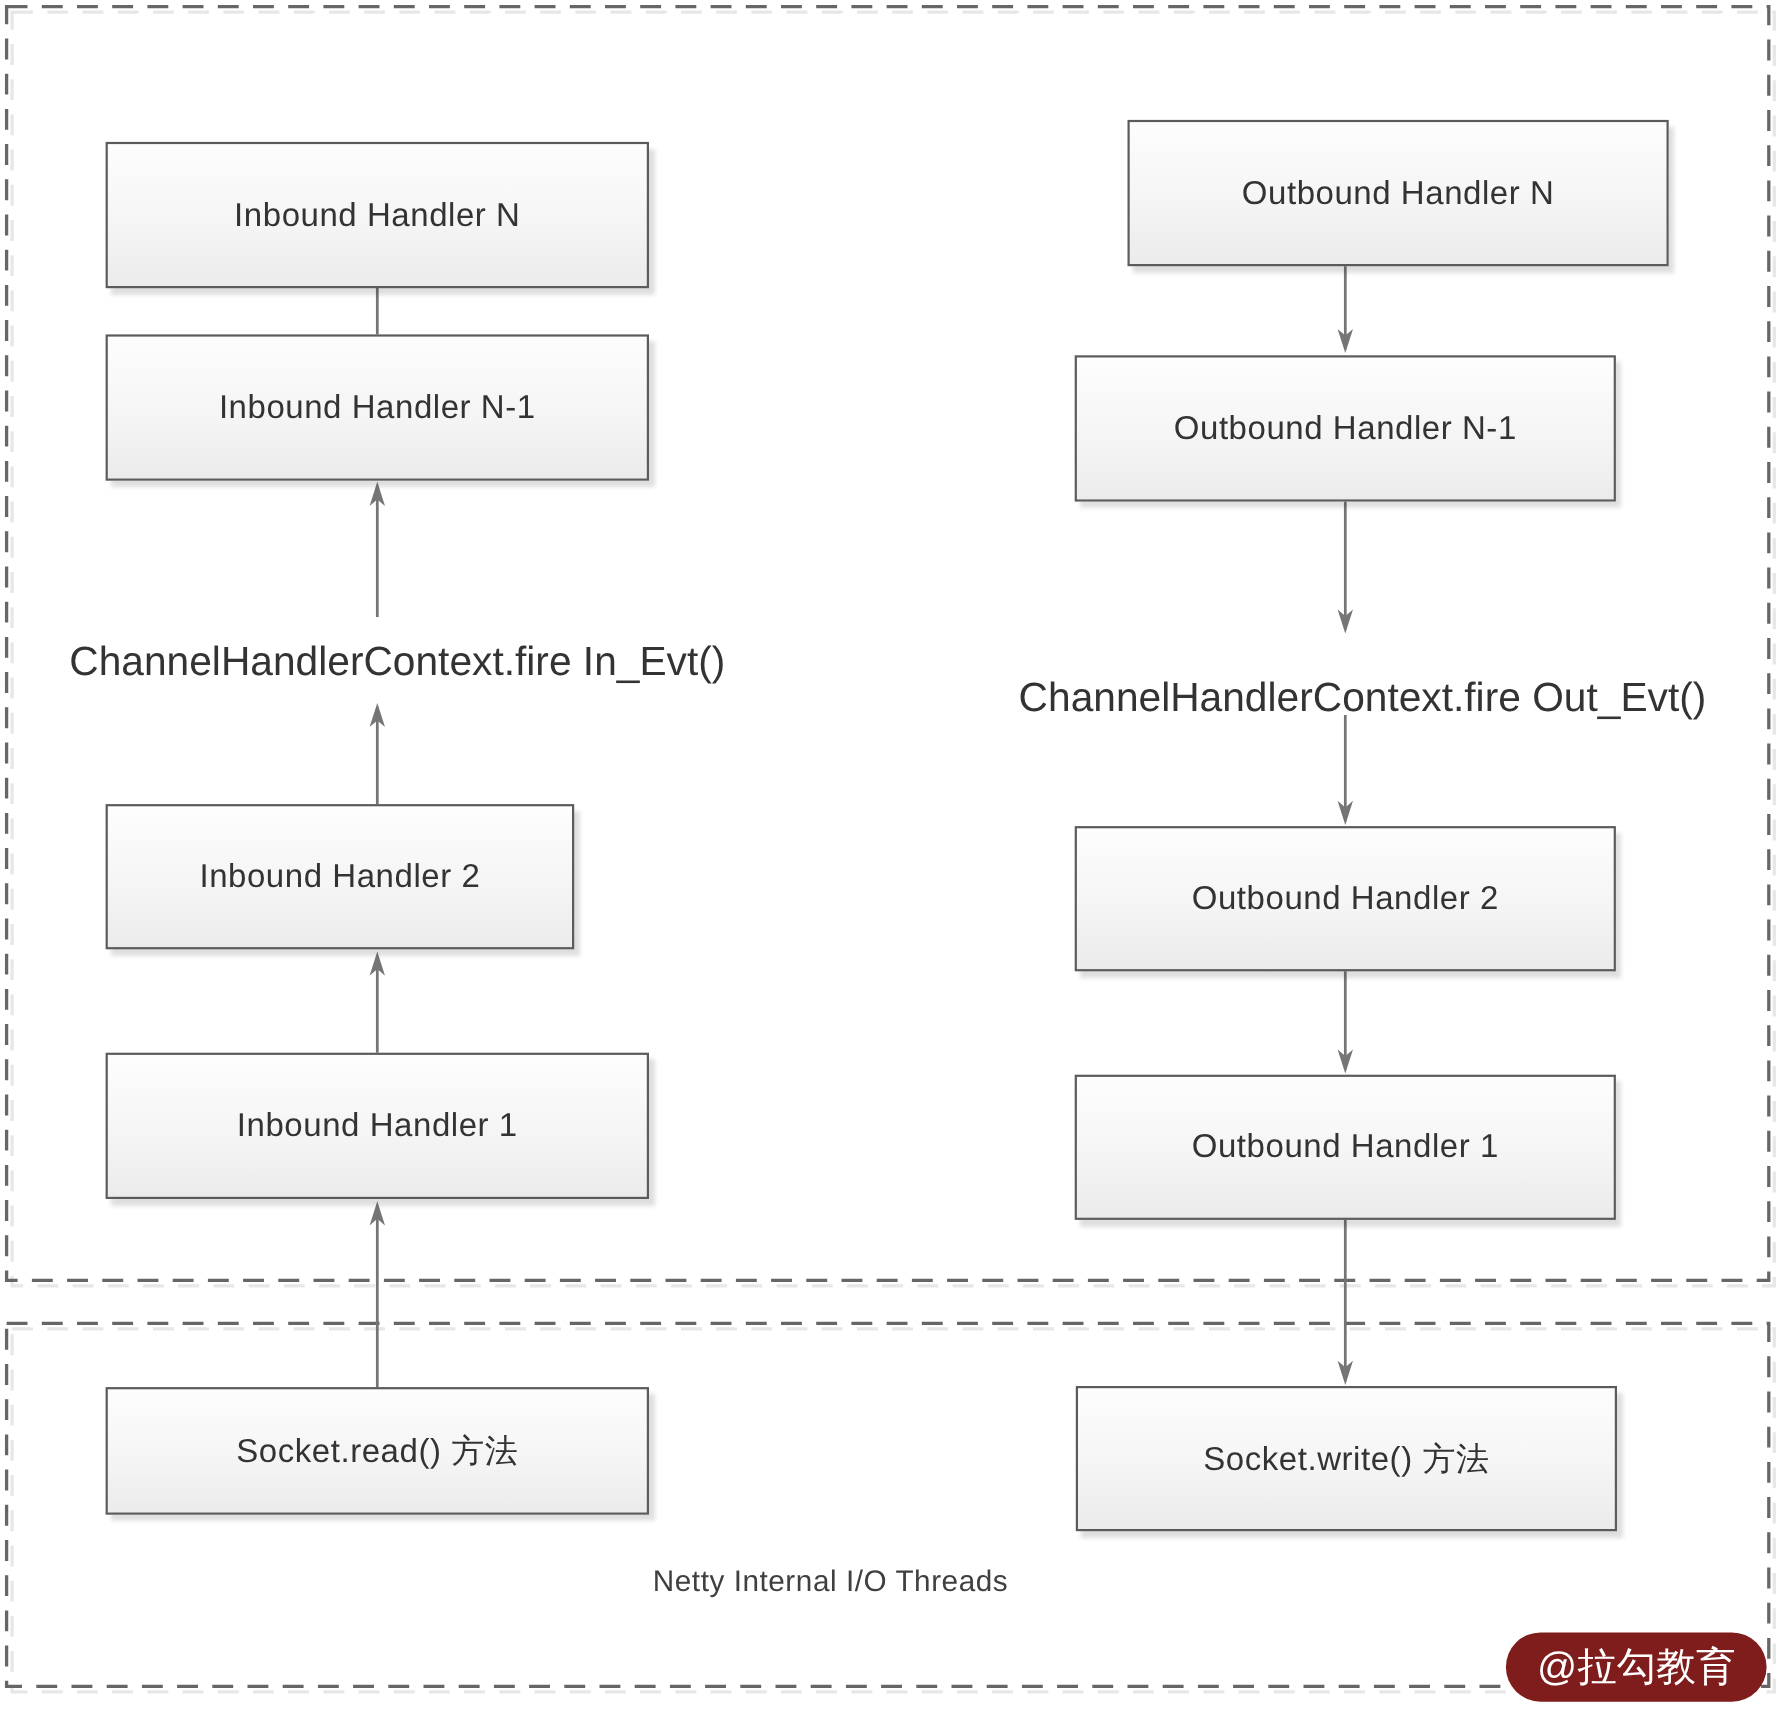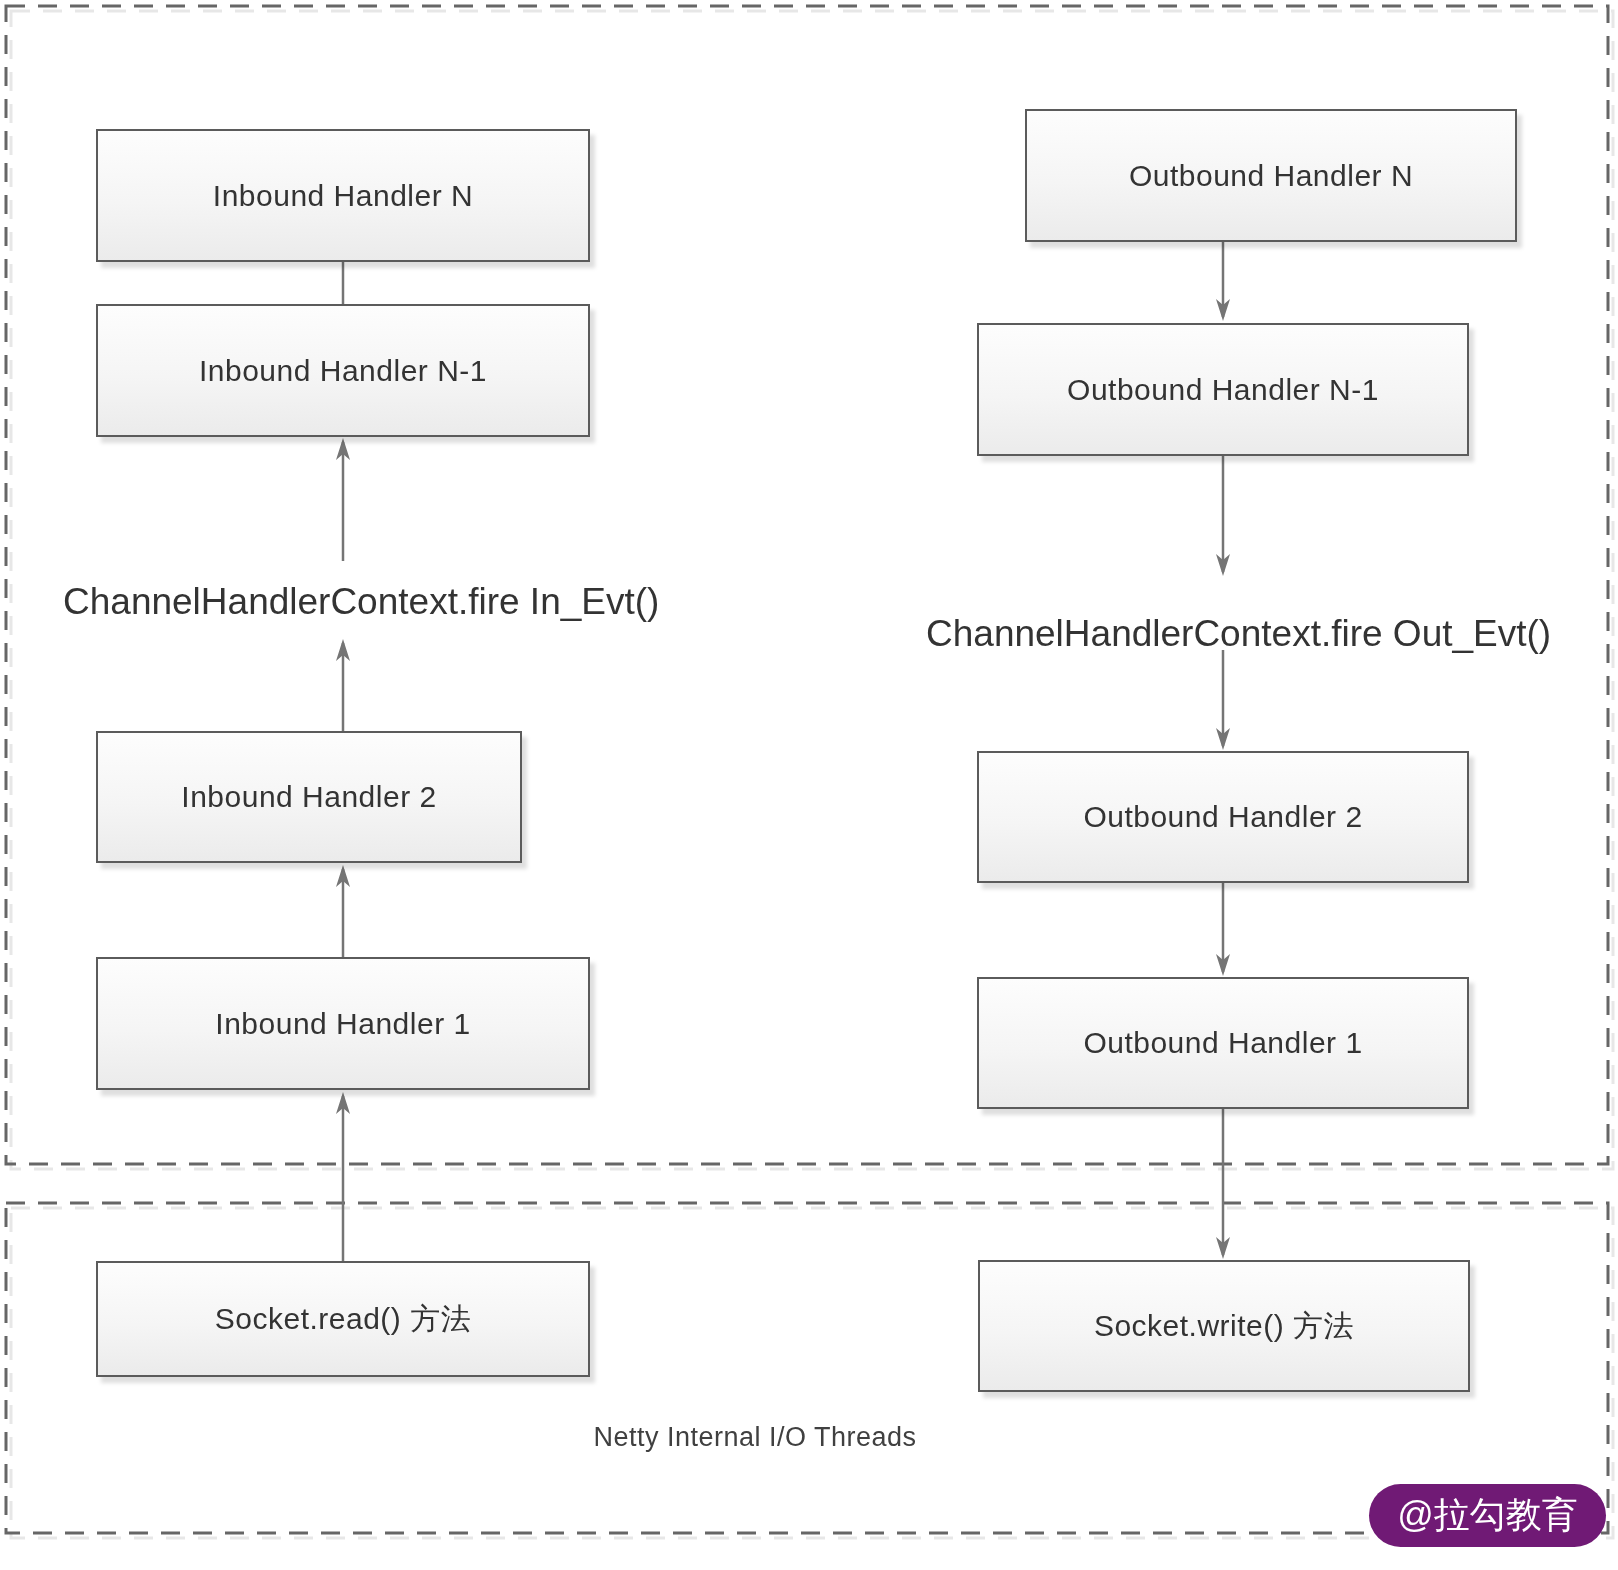--- a/index.html
+++ b/index.html
@@ -55,21 +55,21 @@
     white-space: nowrap;
   }
   .watermark {
     position: absolute;
     z-index: 3;
     left: 1369px;
     top: 1484px;
     width: 237px;
     height: 63px;
     border-radius: 32px;
-    background: #701a75;
+    background: #7f1d1d;
     display: flex;
     align-items: center;
     justify-content: center;
     font-size: 36px;
     color: #ffffff;
     white-space: nowrap;
   }
 </style>
 </head>
 <body>

